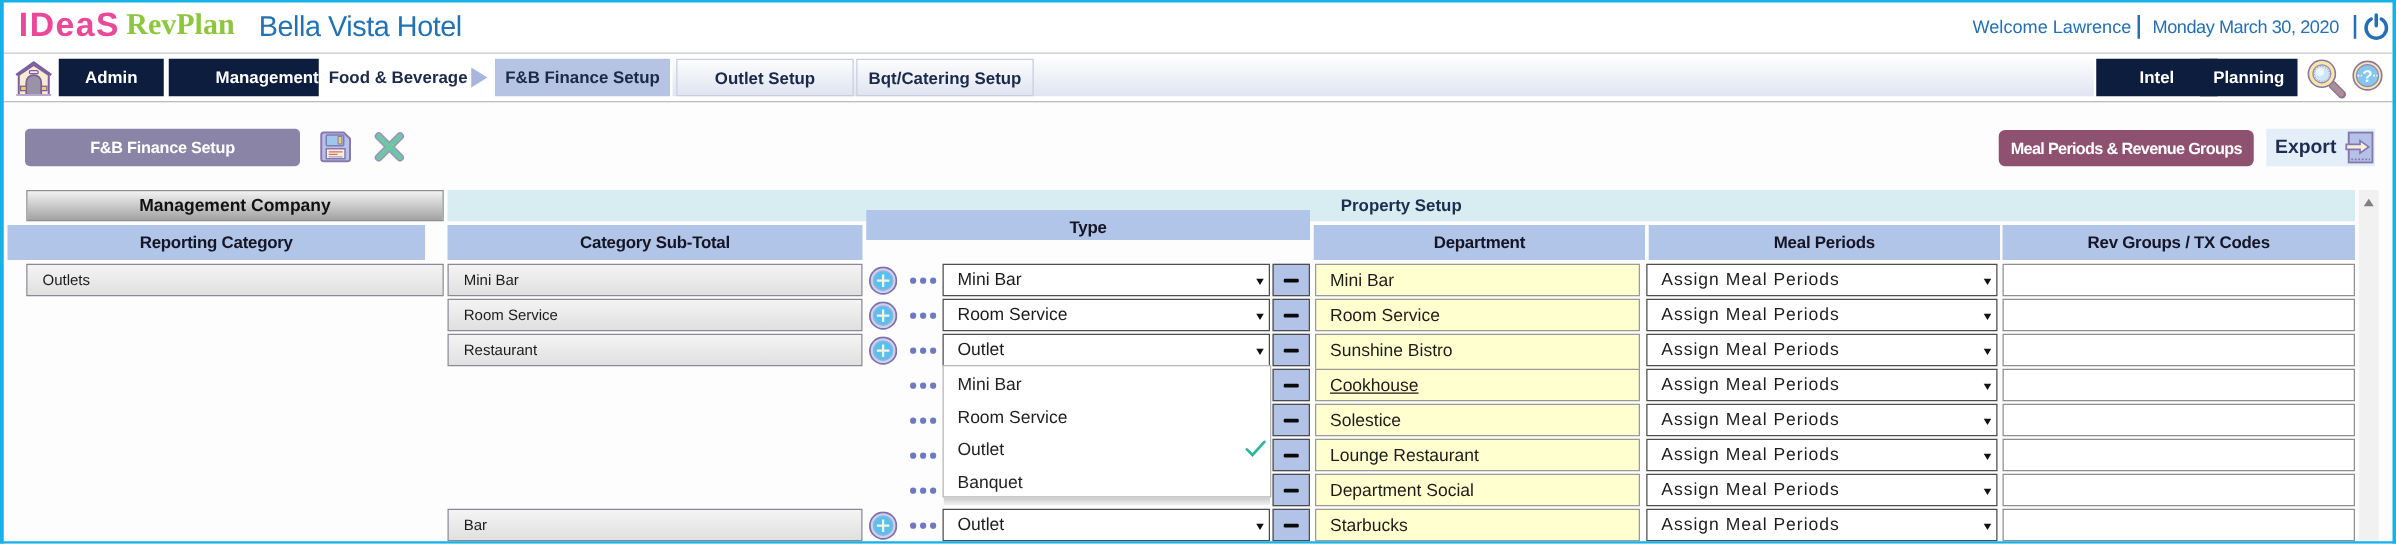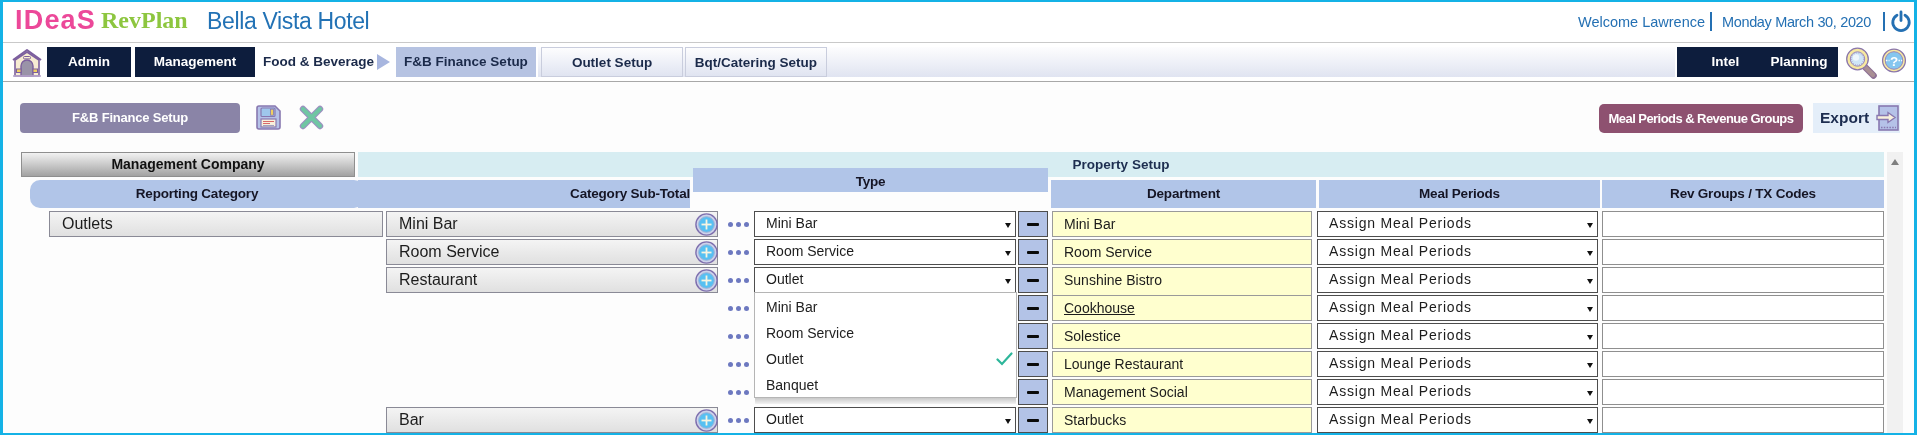--- a/index.html
+++ b/index.html
@@ -1,20 +1,20 @@
 <!DOCTYPE html>
 <html><head><meta charset="utf-8">
 <style>
 html,body{margin:0;padding:0;}
 body{width:1917px;height:435px;position:relative;overflow:hidden;background:#fff;
   font-family:"Liberation Sans",sans-serif;}
 div{white-space:nowrap;}
 .abs{position:absolute;}
 .graycell{background:linear-gradient(#f4f4f4,#e0e0e0);border:1.5px solid #8a8a96;
-  font-size:16px;color:#1c1c1c;line-height:24px;padding-left:12px;box-sizing:border-box;margin-left:28px;}
+  font-size:12px;color:#1c1c1c;line-height:24px;padding-left:12px;box-sizing:border-box;}
 .bluehead{background:#b1c5e8;color:#151525;font-weight:bold;font-size:13.5px;letter-spacing:-0.2px;
   text-align:center;line-height:28px;box-sizing:border-box;}
 .yellow{background:#ffffcf;border:1px solid #9a9a9a;font-size:14px;color:#1c1c1c;
   line-height:24px;padding-left:11px;box-sizing:border-box;}
 .sel{background:#fff;border:1.5px solid #4d4d4d;font-size:14px;color:#1c1c1c;
   line-height:23px;padding-left:11px;box-sizing:border-box;}
 .sel .arr{position:absolute;right:4.5px;top:11px;width:0;height:0;
   border-left:3.5px solid transparent;border-right:3.5px solid transparent;border-top:5px solid #111;}
 .minus{background:#b3c3e7;border:1.5px solid #4d4d4d;box-sizing:border-box;}
 .minus i{position:absolute;left:8px;top:11px;width:12px;height:3px;background:#0a0a0a;border-radius:1px;}
@@ -42,21 +42,21 @@
 <svg class="abs" style="left:11px;top:48px" width="32" height="30" viewBox="0 0 32 30">
 <path d="M2 12 L16 2 L30 12" fill="#d9c8e0" stroke="#7c5f9e" stroke-width="2" stroke-linejoin="round"></path>
 <path d="M4 12 L16 4 L28 12 L28 28 L4 28 Z" fill="#f7ecd2" stroke="#7c5f9e" stroke-width="1.6"></path>
 <path d="M10 28 L10 18 A6 6 0 0 1 22 18 L22 28 Z" fill="#9a93a8" stroke="#7c5f9e" stroke-width="1.4"></path>
 <rect x="5.5" y="21" width="4.5" height="3.5" fill="#f0d060" stroke="#7c5f9e" stroke-width="1"></rect>
 <rect x="22" y="21" width="4.5" height="3.5" fill="#f0d060" stroke="#7c5f9e" stroke-width="1"></rect>
 <rect x="12.5" y="8.5" width="7" height="2.4" rx="1" fill="#f7ecd2" stroke="#7c5f9e" stroke-width="1"></rect>
 <rect x="2" y="27.2" width="28" height="1.6" fill="#b9a8cc"></rect>
   </svg>
 <div class="abs navy" style="left:47px;top:47px;width:84px;height:30px;line-height:30px;">Admin</div>
-<div class="abs navy" style="left:135px;top:47px;width:120px;height:30px;line-height:30px;">Management</div>
+<div class="abs navy" style="left:135px;top:47px;width:120px;height:30px;line-height:30px;text-align:right;">Management</div>
 <div class="abs" style="left:263px;top:54px;font-size:13.5px;font-weight:bold;color:#1b2a4a;">Food &amp; Beverage</div>
 <div class="abs" style="left:377px;top:54px;width:0;height:0;border-top:8px solid transparent;border-bottom:8px solid transparent;border-left:13px solid #a8b6df;"></div>
 <div class="abs" style="left:538px;top:47px;width:1137px;height:30px;background:linear-gradient(#fdfdfe,#e0e4f1);"></div>
 <div class="abs tab" style="left:396px;top:47px;width:140px;height:30px;background:#b6c3e2;">F&amp;B Finance Setup</div>
 <div class="abs tab inactive" style="left:541px;top:47px;width:142px;height:30px;">Outlet Setup</div>
 <div class="abs tab inactive" style="left:685px;top:47px;width:142px;height:30px;">Bqt/Catering Setup</div>
 <div class="abs navy" style="left:1677px;top:47px;width:97px;height:30px;line-height:30px;">Intel</div>
 <div class="abs navy" style="left:1760px;top:47px;width:78px;height:30px;line-height:30px;">Planning</div>
 <svg class="abs" style="left:1845px;top:47px" width="34" height="33" viewBox="0 0 34 33">
 <line x1="21" y1="21" x2="28.5" y2="28.5" stroke="#8d7095" stroke-width="6.6" stroke-linecap="round"></line>
@@ -94,22 +94,22 @@
 <div class="abs" style="left:1599px;top:104px;width:204px;height:29px;background:#8e5170;border-radius:5px;color:#fff;font-weight:bold;font-size:13px;letter-spacing:-0.55px;text-align:center;line-height:29px;">Meal Periods &amp; Revenue Groups</div>
 <div class="abs" style="left:1813px;top:103px;width:87px;height:30px;background:#e4eef9;"></div>
 <div class="abs" style="left:1820px;top:109px;font-size:15.5px;color:#1d2d50;font-weight:bold;">Export</div>
 <svg class="abs" style="left:1876px;top:105px" width="23" height="26" viewBox="0 0 23 26">
 <rect x="3" y="1" width="19" height="24" fill="#b5c2e8" stroke="#8878b0" stroke-width="1.6"></rect>
 <line x1="5" y1="22.5" x2="20" y2="22.5" stroke="#8878b0" stroke-width="1.5" stroke-dasharray="1.5 1.3"></line>
 <path d="M1 10.5 H12 V7.5 L19 12.5 L12 17.5 V14.5 H1 Z" fill="#f8f0dc" stroke="#8878b0" stroke-width="1.4"></path>
   </svg>
 <div class="abs" style="left:358px;top:152px;width:1526px;height:25px;background:#d7edf2;color:#1d2e50;font-weight:bold;font-size:13.5px;text-align:center;line-height:25px;">Property Setup</div>
 <div class="abs" style="left:21px;top:152px;width:334px;height:25px;background:linear-gradient(#f2f2f2,#a2a2a2);border:1px solid #8f8f8f;box-sizing:border-box;color:#111;font-weight:bold;font-size:14px;text-align:center;line-height:23px;">Management Company</div>
-<div class="abs bluehead" style="left:30px;top:180px;width:334px;height:28px;border-radius:10px;">Reporting Category</div>
-<div class="abs bluehead" style="left:358px;top:180px;width:332px;height:28px;text-align:right;">Category Sub-Total</div>
+<div class="abs bluehead" style="left:6px;top:180px;width:334px;height:28px;">Reporting Category</div>
+<div class="abs bluehead" style="left:358px;top:180px;width:332px;height:28px;">Category Sub-Total</div>
 <div class="abs bluehead" style="left:693px;top:168px;width:355px;height:24px;">Type</div>
 <div class="abs bluehead" style="left:1051px;top:180px;width:265px;height:28px;">Department</div>
 <div class="abs bluehead" style="left:1319px;top:180px;width:281px;height:28px;">Meal Periods</div>
 <div class="abs bluehead" style="left:1602px;top:180px;width:282px;height:28px;">Rev Groups / TX Codes</div>
 <div class="abs graycell" style="left:21px;top:211px;width:334px;height:26px;">Outlets</div>
 <div class="abs graycell" style="left:358px;top:211px;width:332px;height:26px;">Mini Bar</div>
 <svg class="abs" style="left:695px;top:213px" width="23" height="23" viewBox="0 0 23 23">
 <circle cx="11.5" cy="11.5" r="10.6" fill="#ccd2ea" stroke="#7e6fae" stroke-width="1.4"></circle>
 <circle cx="11.5" cy="11.5" r="7.8" fill="#57c0f2" stroke="#9ab1d8" stroke-width="1"></circle>
 <line x1="6.5" y1="11.5" x2="16.5" y2="11.5" stroke="#f8f4e0" stroke-width="1.8"></line>
@@ -199,21 +199,21 @@
 <div class="abs sel" style="left:1317px;top:351px;width:281px;height:26px;letter-spacing:0.8px;">Assign Meal Periods<span class="arr"></span></div>
 <div class="abs white" style="left:1602px;top:351px;width:282px;height:26px;"></div>
 <div class="abs dots" style="left:728px;top:390px;width:24px;height:5px;">
     <span style="left:0"></span>
     <span style="left:8px"></span>
     <span style="left:16px"></span>
   </div>
 <div class="abs minus" style="left:1018px;top:379px;width:30px;height:26px;">
     <i></i>
   </div>
-<div class="abs yellow" style="left:1052px;top:379px;width:260px;height:26px;">Management Social</div>
+<div class="abs yellow" style="left:1052px;top:379px;width:260px;height:26px;">Department Social</div>
 <div class="abs sel" style="left:1317px;top:379px;width:281px;height:26px;letter-spacing:0.8px;">Assign Meal Periods<span class="arr"></span></div>
 <div class="abs white" style="left:1602px;top:379px;width:282px;height:26px;"></div>
 <div class="abs graycell" style="left:358px;top:407px;width:332px;height:26px;">Bar</div>
 <svg class="abs" style="left:695px;top:409px" width="23" height="23" viewBox="0 0 23 23">
 <circle cx="11.5" cy="11.5" r="10.6" fill="#ccd2ea" stroke="#7e6fae" stroke-width="1.4"></circle>
 <circle cx="11.5" cy="11.5" r="7.8" fill="#57c0f2" stroke="#9ab1d8" stroke-width="1"></circle>
 <line x1="6.5" y1="11.5" x2="16.5" y2="11.5" stroke="#f8f4e0" stroke-width="1.8"></line>
 <line x1="11.5" y1="6.5" x2="11.5" y2="16.5" stroke="#f8f4e0" stroke-width="1.8"></line>
   </svg>
 <div class="abs dots" style="left:728px;top:418px;width:24px;height:5px;">

